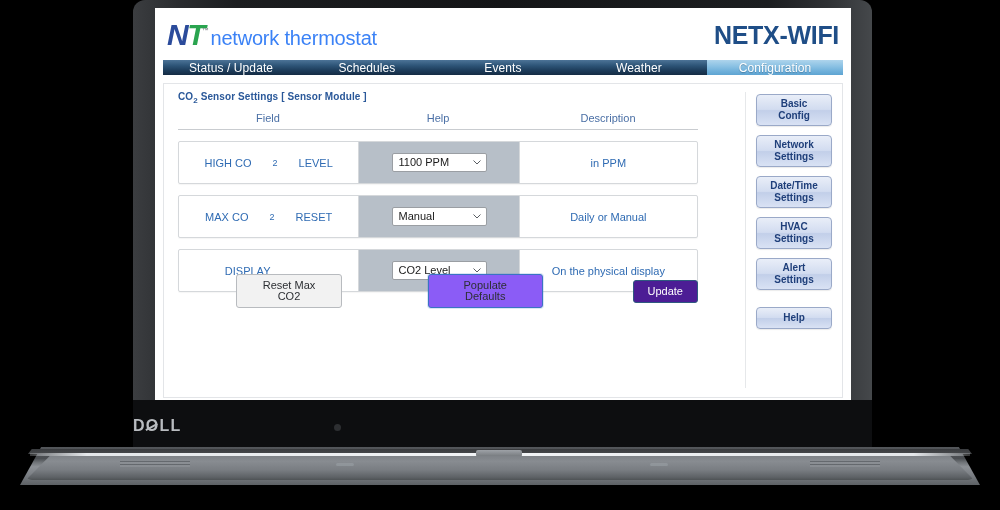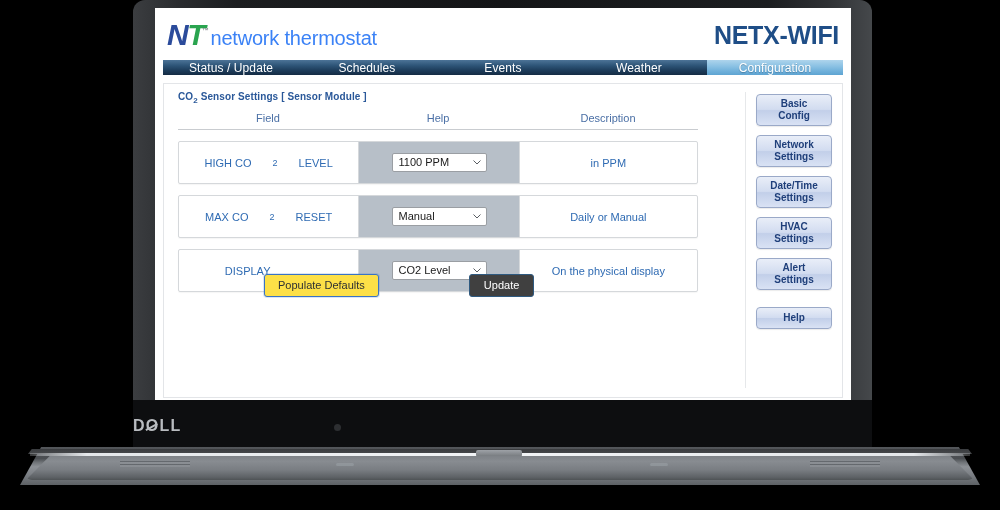--- a/index.html
+++ b/index.html
@@ -341,28 +341,28 @@
     padding: 5px 13px;
     line-height: 1;
   }
   .btn-reset {
     background: #f2f2f2;
     border: 1px solid #b8bbbf;
     color: #2c2f33;
     margin-left: 58px;
   }
   .btn-populate {
-    background: #fde047;
+    background: #8b5cf6;
     border: 1px solid #3a73c4;
     color: #2c2f33;
     margin-left: 86px;
     box-shadow: 0 0 0 1px rgba(58,115,196,0.18);
   }
   .btn-update {
-    background: #404040;
+    background: #4c1d95;
     border: 1px solid #2f5a80;
     color: #ffffff;
     margin-left: 90px;
     padding: 5px 14px;
   }
 
   
   .sidebar {
     position: absolute;
     right: 8px;
@@ -496,20 +496,21 @@
                     </svg>
                 </span>
               </span>
             </div>
             <div class="cell desc">On the physical display</div>
           </div>
 
         </div>
 
         <div class="btn-row">
+          <button class="btn btn-reset">Reset Max CO2</button>
           <button class="btn btn-populate">Populate Defaults</button>
           <button class="btn btn-update">Update</button>
         </div>
 
         <div class="sidebar">
           <div class="side-btn">
             <div>Basic</div>
             <div>Config</div>
           </div>
           <div class="side-btn">

